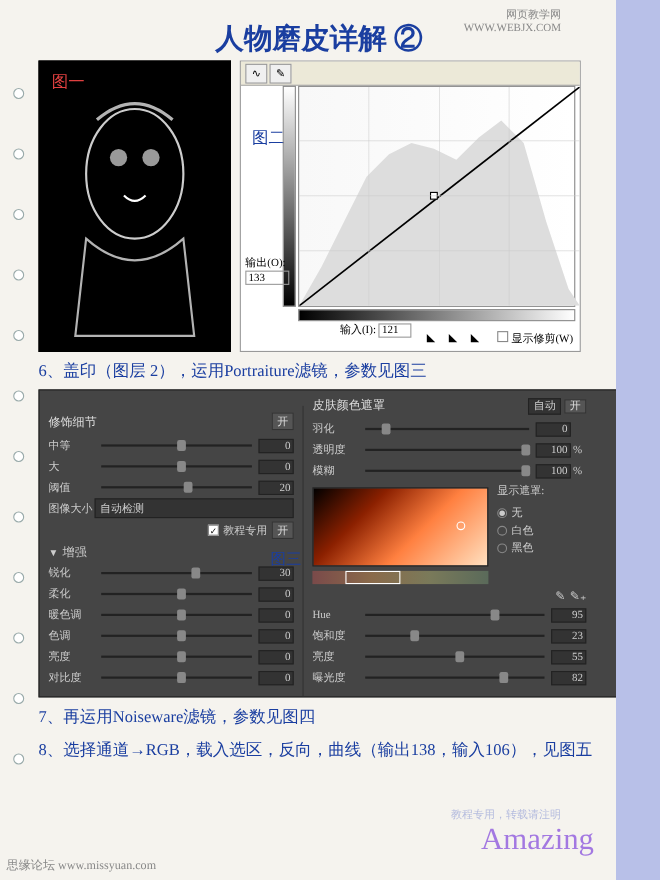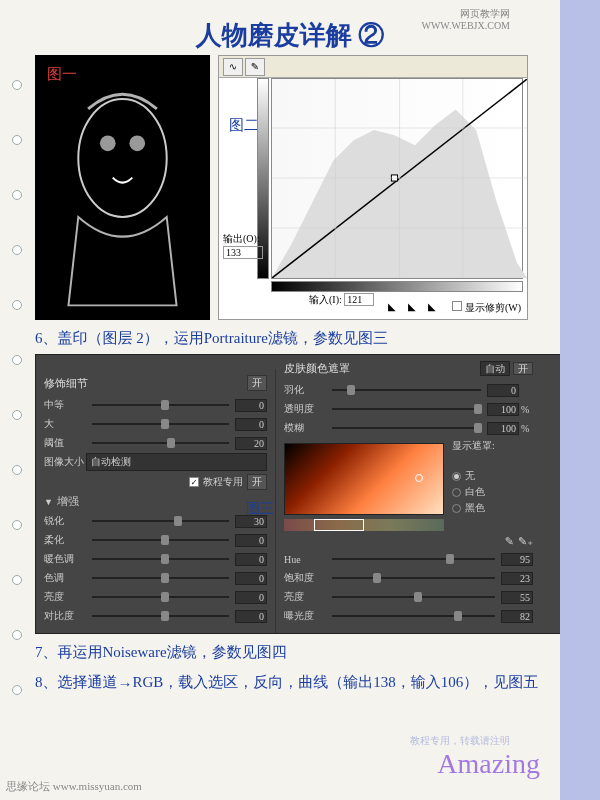--- a/index.html
+++ b/index.html
@@ -273,21 +273,21 @@
       <div style="display:flex;gap:8px;">
         <div>
           <div class="color-box">
             <div style="position:absolute;right:20px;top:30px;width:8px;height:8px;border:1px solid #fff;border-radius:50%;"></div>
           </div>
           <div class="hue-bar">
             <div class="hue-sel"></div>
           </div>
         </div>
         <div class="radio-group">
-          <div style="margin-bottom:16px;">显示遮罩:</div>
+          <div style="margin-bottom:6px;">显示遮罩:</div>
           <div id="radios">
               <div class="radio-row">
     <span class="radio checked"></span>
     <span>无</span>
   </div>
               <div class="radio-row">
     <span class="radio "></span>
     <span>白色</span>
   </div>
               <div class="radio-row">

